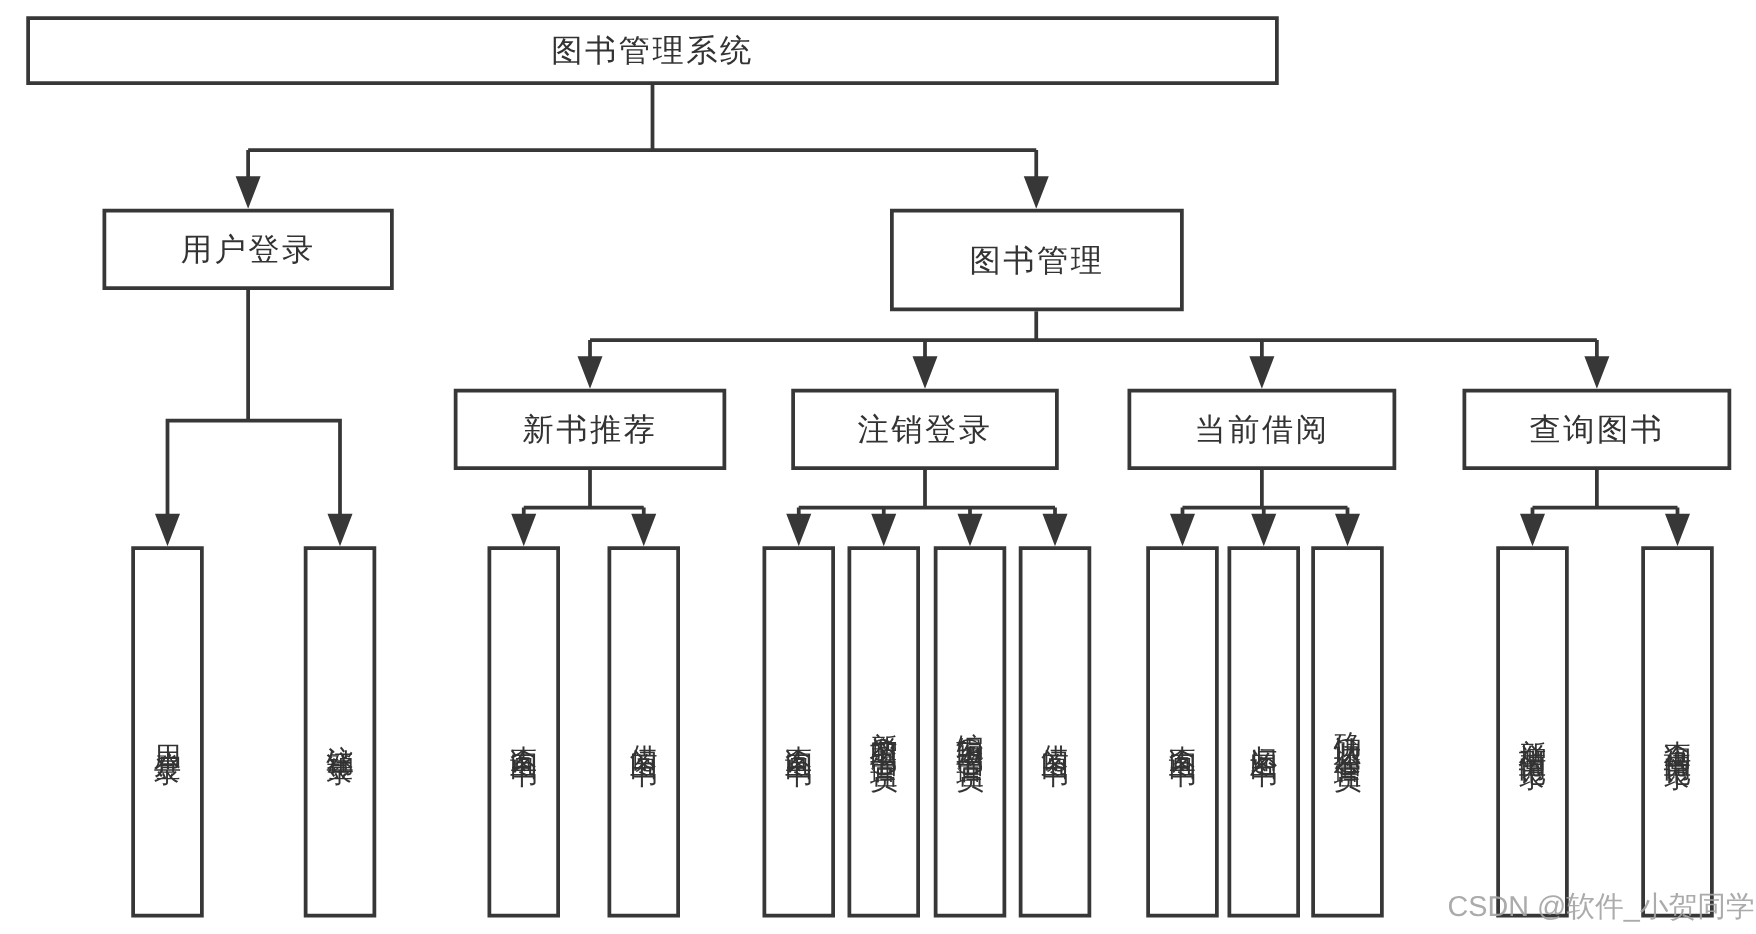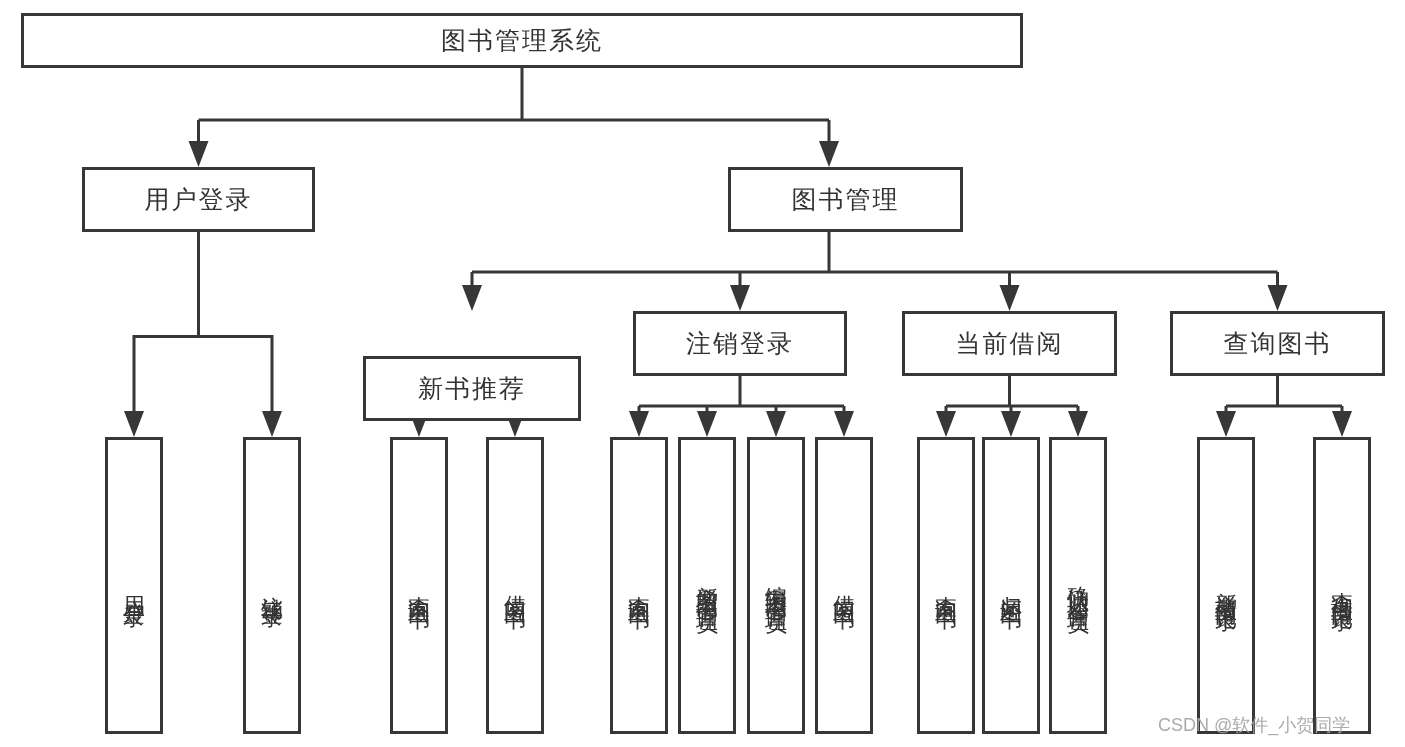--- a/index.html
+++ b/index.html
@@ -39,21 +39,21 @@
     font-size: 22px;
     letter-spacing: 4px;
     line-height: 1;
     white-space: nowrap;
   }
   #watermark {
     position: absolute;
     left: 1158px;
     top: 710px;
     width: 240px;
-    font-size: 18px;
+    font-size: 23px;
     line-height: 30px;
     color: rgba(164,164,164,0.92);
     z-index: 3;
     white-space: nowrap;
   }
 </style>
 </head>
 <body>
 
 <div id="stage">
@@ -117,25 +117,25 @@
     "></path>
   </svg>
 
   <div class="node h" style="left:21px; top:13px; width:1002px; height:55px;">
     <span>图书管理系统</span>
   </div>
 
   <div class="node h" style="left:82px; top:167px; width:233px; height:65px;">
     <span>用户登录</span>
   </div>
-  <div class="node h" style="left:712px; top:167px; width:235px; height:65px;margin-left:16px;">
+  <div class="node h" style="left:712px; top:167px; width:235px; height:82px;">
     <span>图书管理</span>
   </div>
 
-  <div class="node h" style="left:363px; top:311px; width:218px; height:65px;margin-top:45px;">
+  <div class="node h" style="left:363px; top:311px; width:218px; height:65px;">
     <span>新书推荐</span>
   </div>
   <div class="node h" style="left:633px; top:311px; width:214px; height:65px;">
     <span>注销登录</span>
   </div>
   <div class="node h" style="left:902px; top:311px; width:215px; height:65px;">
     <span>当前借阅</span>
   </div>
   <div class="node h" style="left:1170px; top:311px; width:215px; height:65px;">
     <span>查询图书</span>

